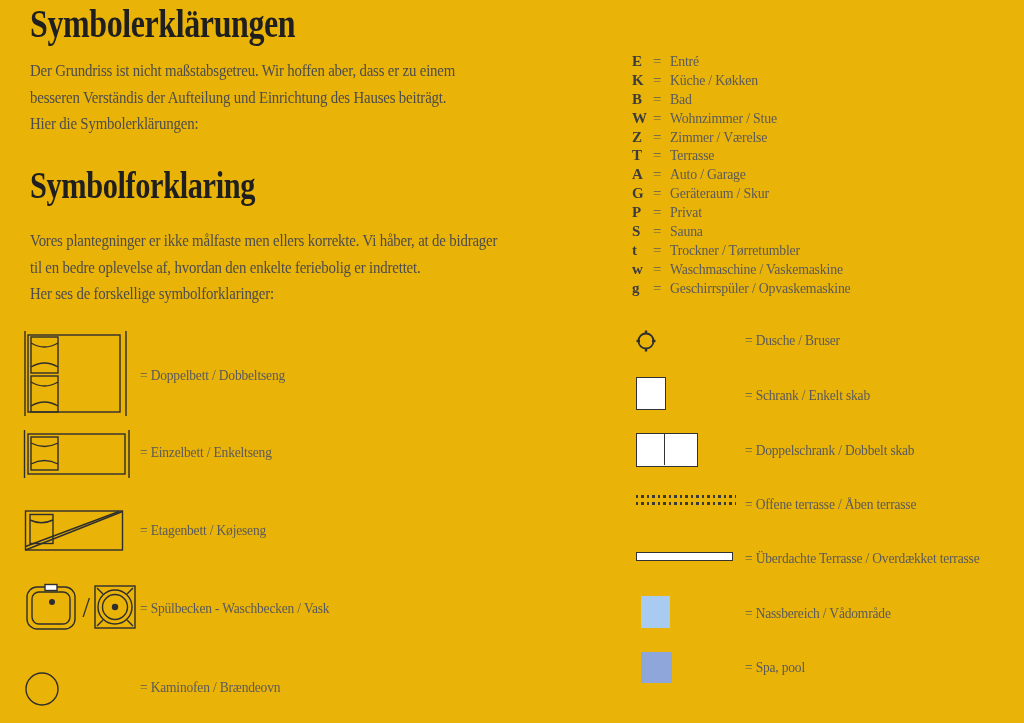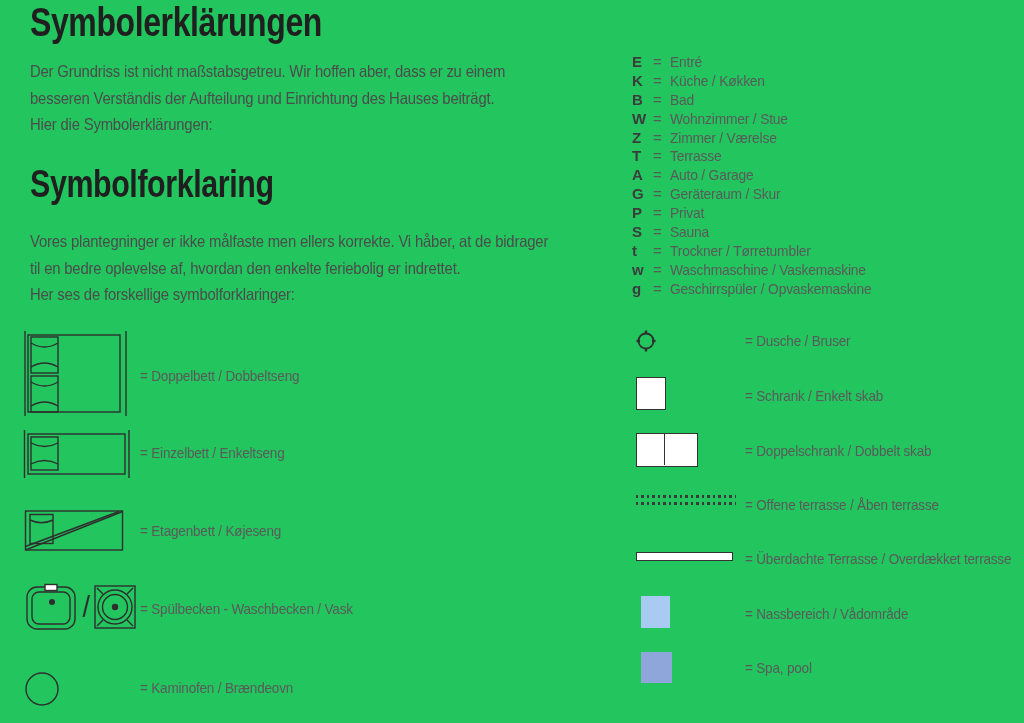--- a/index.html
+++ b/index.html
@@ -1,17 +1,17 @@
 <!DOCTYPE html>
 <html><head>
 <meta charset="utf-8">
 <style>
   html,body{margin:0;padding:0;background:#ffffff;}
   body{width:1024px;height:723px;overflow:hidden;font-family:"Liberation Sans",sans-serif;}
-  .page{position:relative;width:1024px;height:723px;background:#22c55e;}
+  .page{position:relative;width:1024px;height:723px;background:#eab308;font-family:Liberation Serif, serif;}
 
   h1,h2{margin:0;color:#1f1f1f;font-weight:bold;white-space:nowrap;
         transform:scaleX(0.8);transform-origin:0 0;letter-spacing:-0.5px;}
   h1{position:absolute;left:30px;top:0px;font-size:40px;}
   h2{position:absolute;left:30px;top:163px;font-size:38px;}
 
   .intro{position:absolute;left:30px;margin:0;font-size:16.5px;line-height:26.5px;
          color:#4c4c4c;white-space:pre-line;transform:scaleX(0.9);transform-origin:0 0;
          letter-spacing:-0.2px;width:600px;}
   .intro-de{top:58px;}

